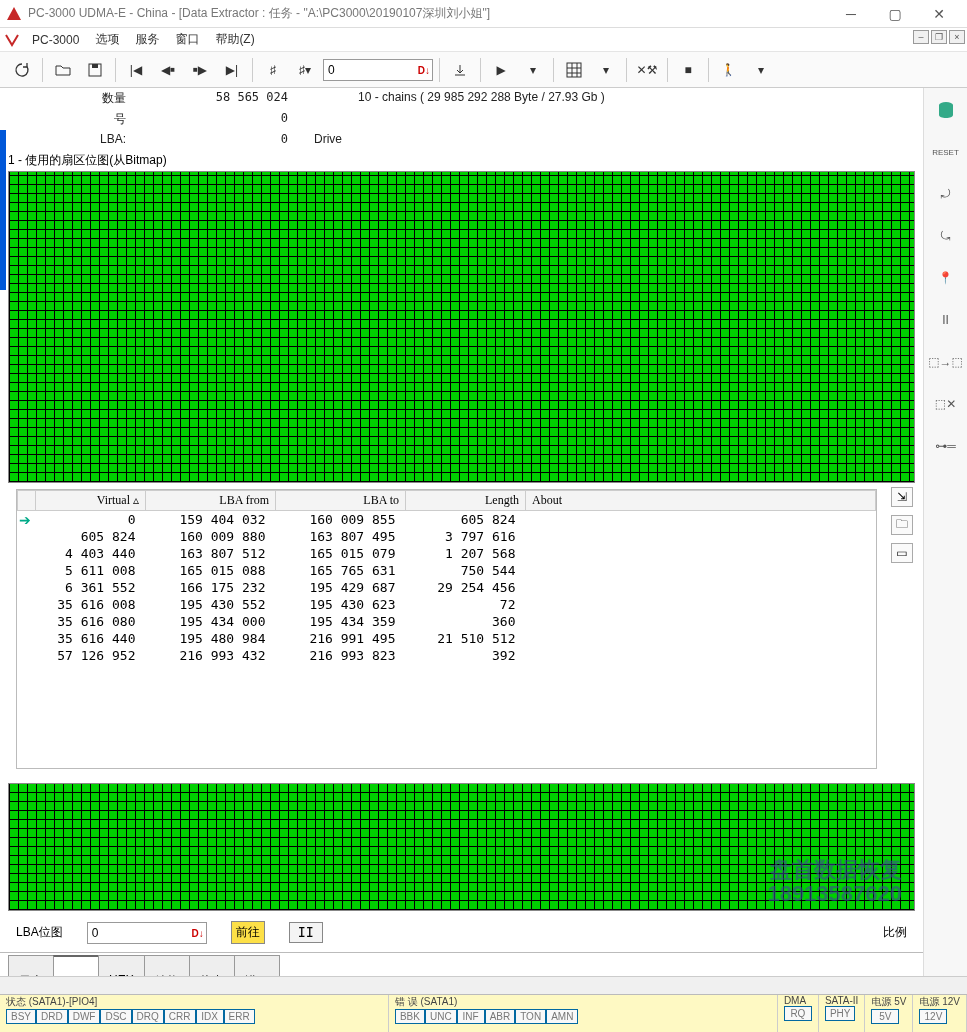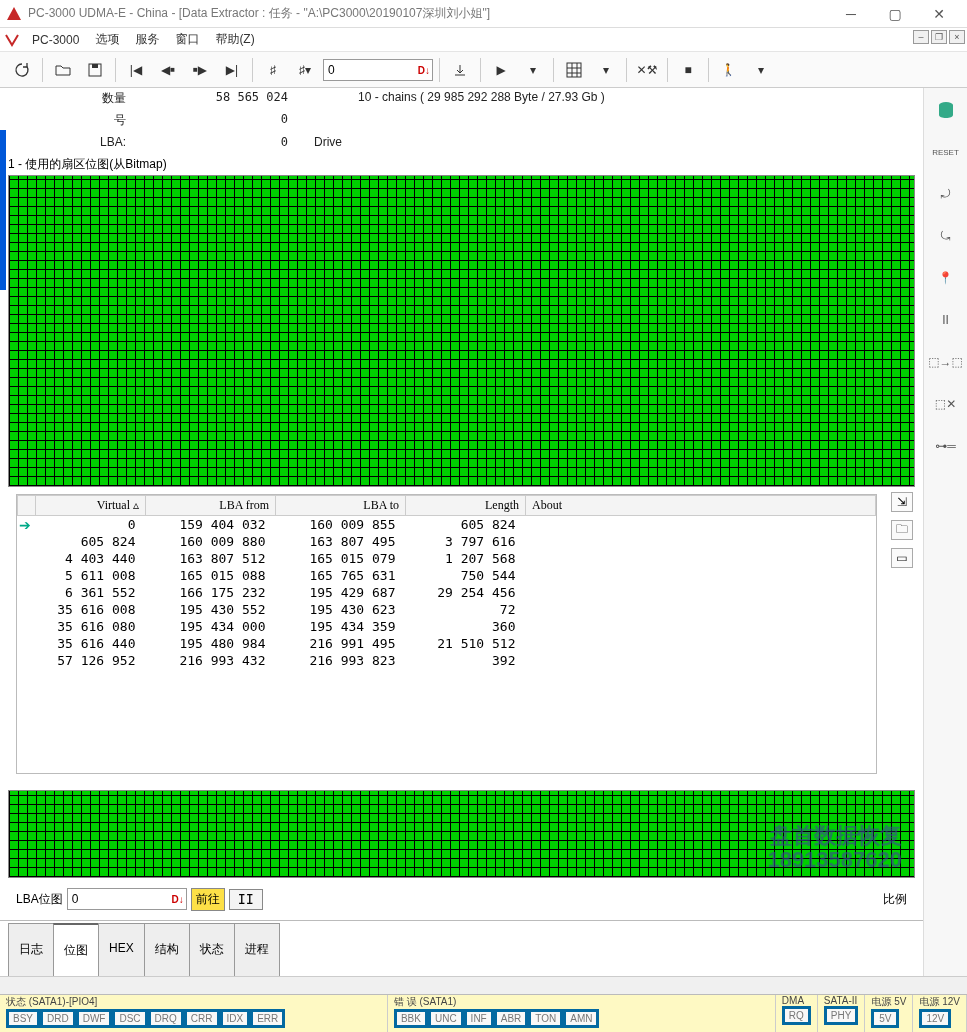--- a/index.html
+++ b/index.html
@@ -33,50 +33,50 @@
 .info-row { padding: 2px 8px; display: grid; grid-template-columns: 130px 160px 60px 1fr; font-size: 12px; color: #222; }
 .info-row .lbl { text-align: right; padding-right: 12px; }
 .info-row .val { font-family: Consolas, monospace; text-align: right; padding-right: 10px; }
 
 .bitmap-panel { margin: 4px 8px 2px 8px; }
 .panel-label { font-size: 12px; margin-bottom: 2px; }
 .bitmap-canvas { border: 1px solid #888; background: repeating-linear-gradient(0deg, #000 0, #000 1px, transparent 1px, transparent 9px),
                                          repeating-linear-gradient(90deg, #000 0, #000 1px, transparent 1px, transparent 9px);
                  background-color: #00d000; position: relative; }
 .bitmap-top { height: 312px; }
-.bitmap-bottom { height: 88px; margin: 6px 0; }
+.bitmap-bottom { height: 128px; margin: 6px 0; }
 
 .table-wrap { margin: 4px 8px; display: flex; flex-direction: column; height: 280px; }
 .table-scroll { flex: 1; border: 1px solid #bbb; overflow: auto; position: relative; background: #fff; }
 .stub { position: absolute; left: 2px; top: 22px; color: #0a8; font-size: 14px; }
 table { border-collapse: collapse; width: 100%; font-family: Consolas, monospace; font-size: 13px; }
 th { background: #f4f4f4; border: 1px solid #ccc; padding: 2px 6px; font-weight: normal; text-align: right; font-family: "Microsoft YaHei"; font-size: 12px; }
 th.left { text-align: left; }
 td { padding: 1px 10px 1px 0; text-align: right; border: none; white-space: pre; }
 td.about { text-align: left; }
 
 .table-side { width: 26px; display: flex; flex-direction: column; gap: 8px; align-items: center; padding-top: 2px; margin-left: 4px; }
 .side-btn { width: 22px; height: 20px; border: 1px solid #aaa; background: #fafafa; display: flex; align-items: center; justify-content: center; font-size: 12px; }
 
-.lba-row { display: flex; align-items: center; gap: 4px; padding: 4px 8px; }
+.lba-row { display: flex; align-items: center; gap: 24px; padding: 4px 8px; }
 .lba-row .lbl { font-size: 12px; }
 .lba-row .btn { border: 1px solid #888; background: #fde047; padding: 2px 4px; font-size: 12px; }
 .pause-btn { border: 1px solid #888; background: #f4f4f4; padding: 2px 8px; font-family: monospace; }
 
 .tabs { display: flex; gap: 0; border-top: 1px solid #bbb; padding: 2px 8px 0 8px; background: #fff; }
 .tab { border: 1px solid #999; border-bottom: none; padding: 17px 10px; font-size: 12px; background: #eee; margin-right: -1px; }
 .tab.active { background: #fff; font-weight: normal; border-top: 2px solid #666; }
 
 .status-bar { height: 18px; background: #f0f0f0; border-top: 1px solid #ccc; font-size: 11px; display: flex; align-items: center; padding: 0 8px; }
 
 .bottom-status { height: 38px; border-top: 1px solid #bbb; display: flex; align-items: center; font-size: 11px; background: #fef9c3; }
 .status-group { display: flex; flex-direction: column; border-right: 1px solid #ccc; padding: 0 6px; height: 100%; }
 .status-group .title { font-size: 10px; color: #444; }
 .status-flags { display: flex; gap: 0; }
-.flag { border: 3px solid #0369a1; background: #f8f8f8; padding: 1px 4px; font-size: 10px; color: #777; min-width: 28px; text-align: center; }
+.flag { border: 1px solid #0369a1; background: #f8f8f8; padding: 1px 4px; font-size: 10px; color: #777; min-width: 28px; text-align: center; }
 
 .watermark { position: absolute; right: 12px; bottom: 4px; color: rgba(60,70,150,0.6); font-size: 22px; font-weight: bold; pointer-events: none; text-align: right; line-height: 1.1; }
 
 .left-peek { position: absolute; left: 0; top: 90px; width: 6px; height: 700px; background: linear-gradient(#fff 0 40px, #0057d8 40px 200px, #fff 200px); z-index: 5; }
 </style>
 </head>
 <body>
 
 <div class="titlebar">
   <svg class="icon" viewBox="0 0 16 16">

